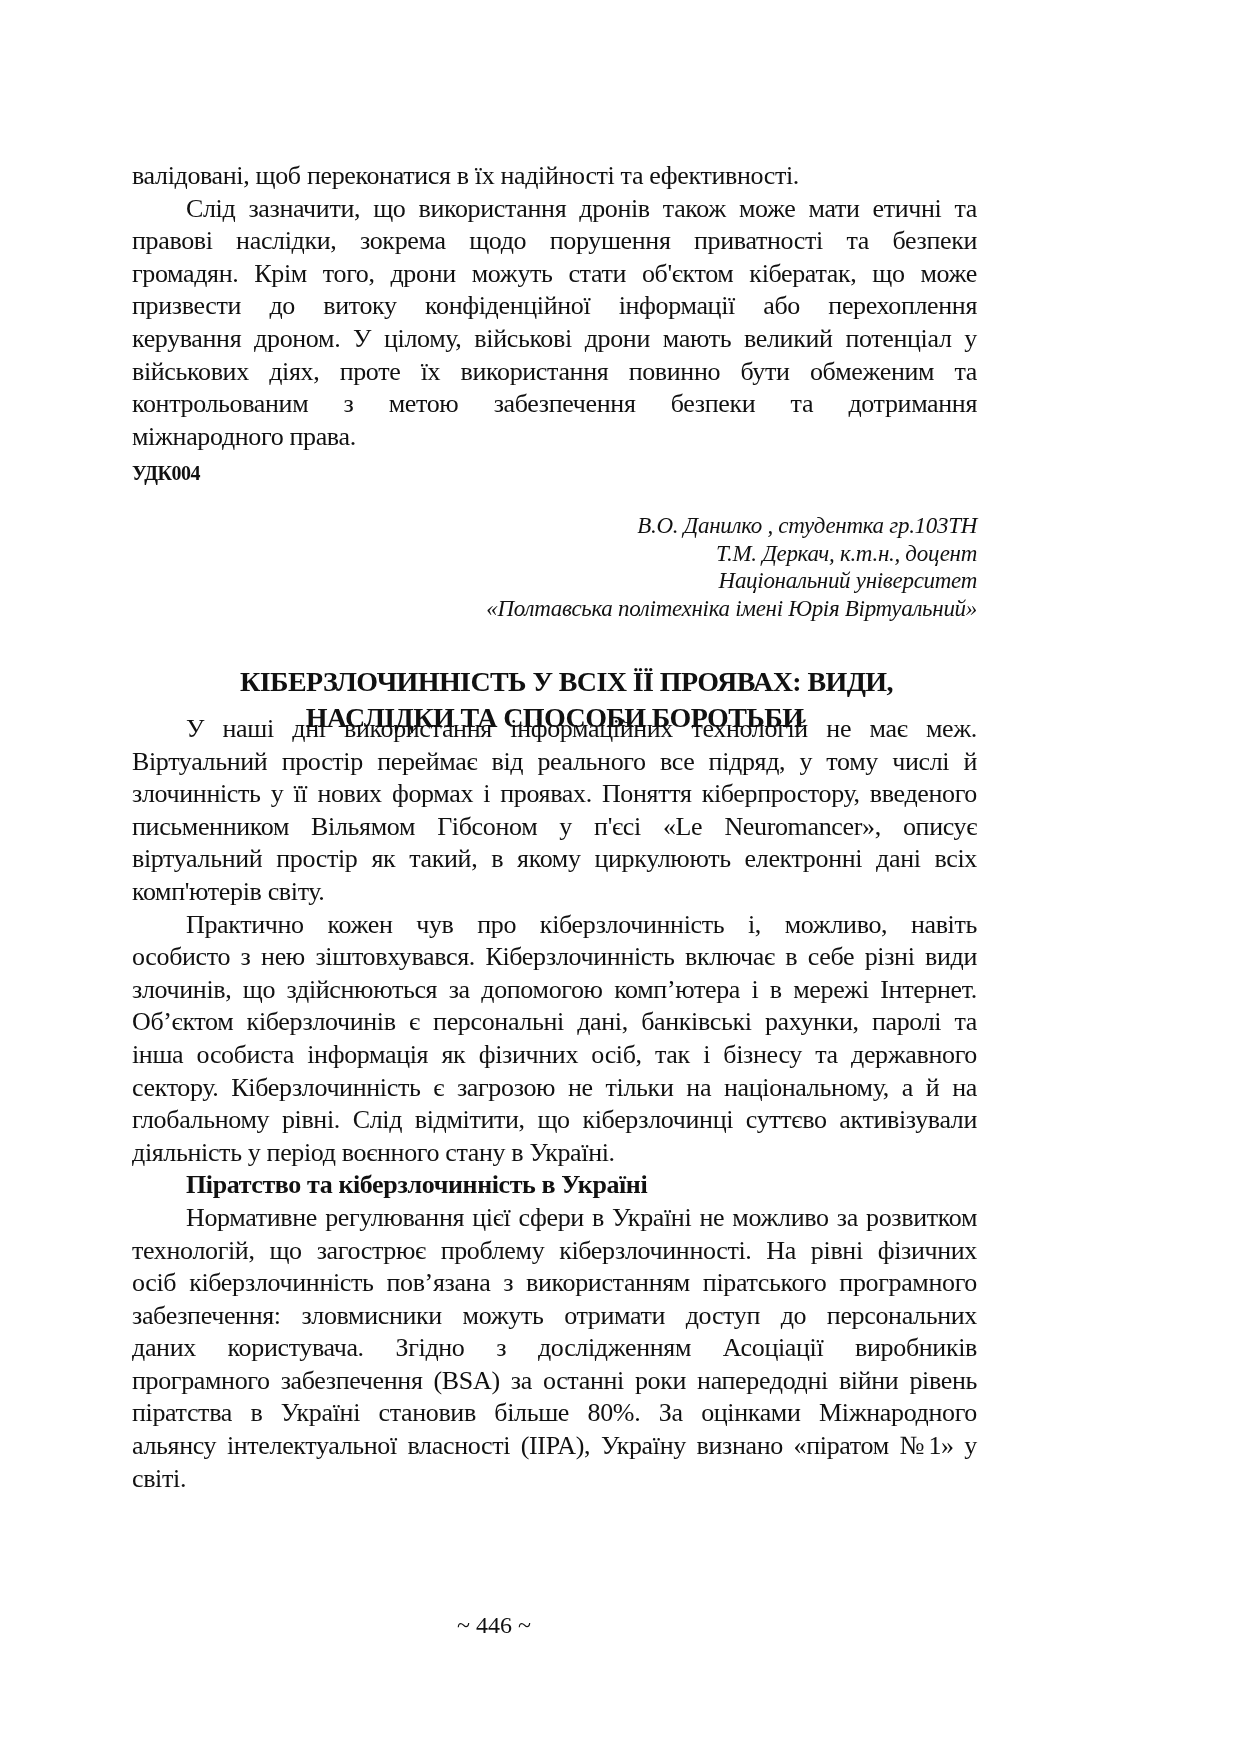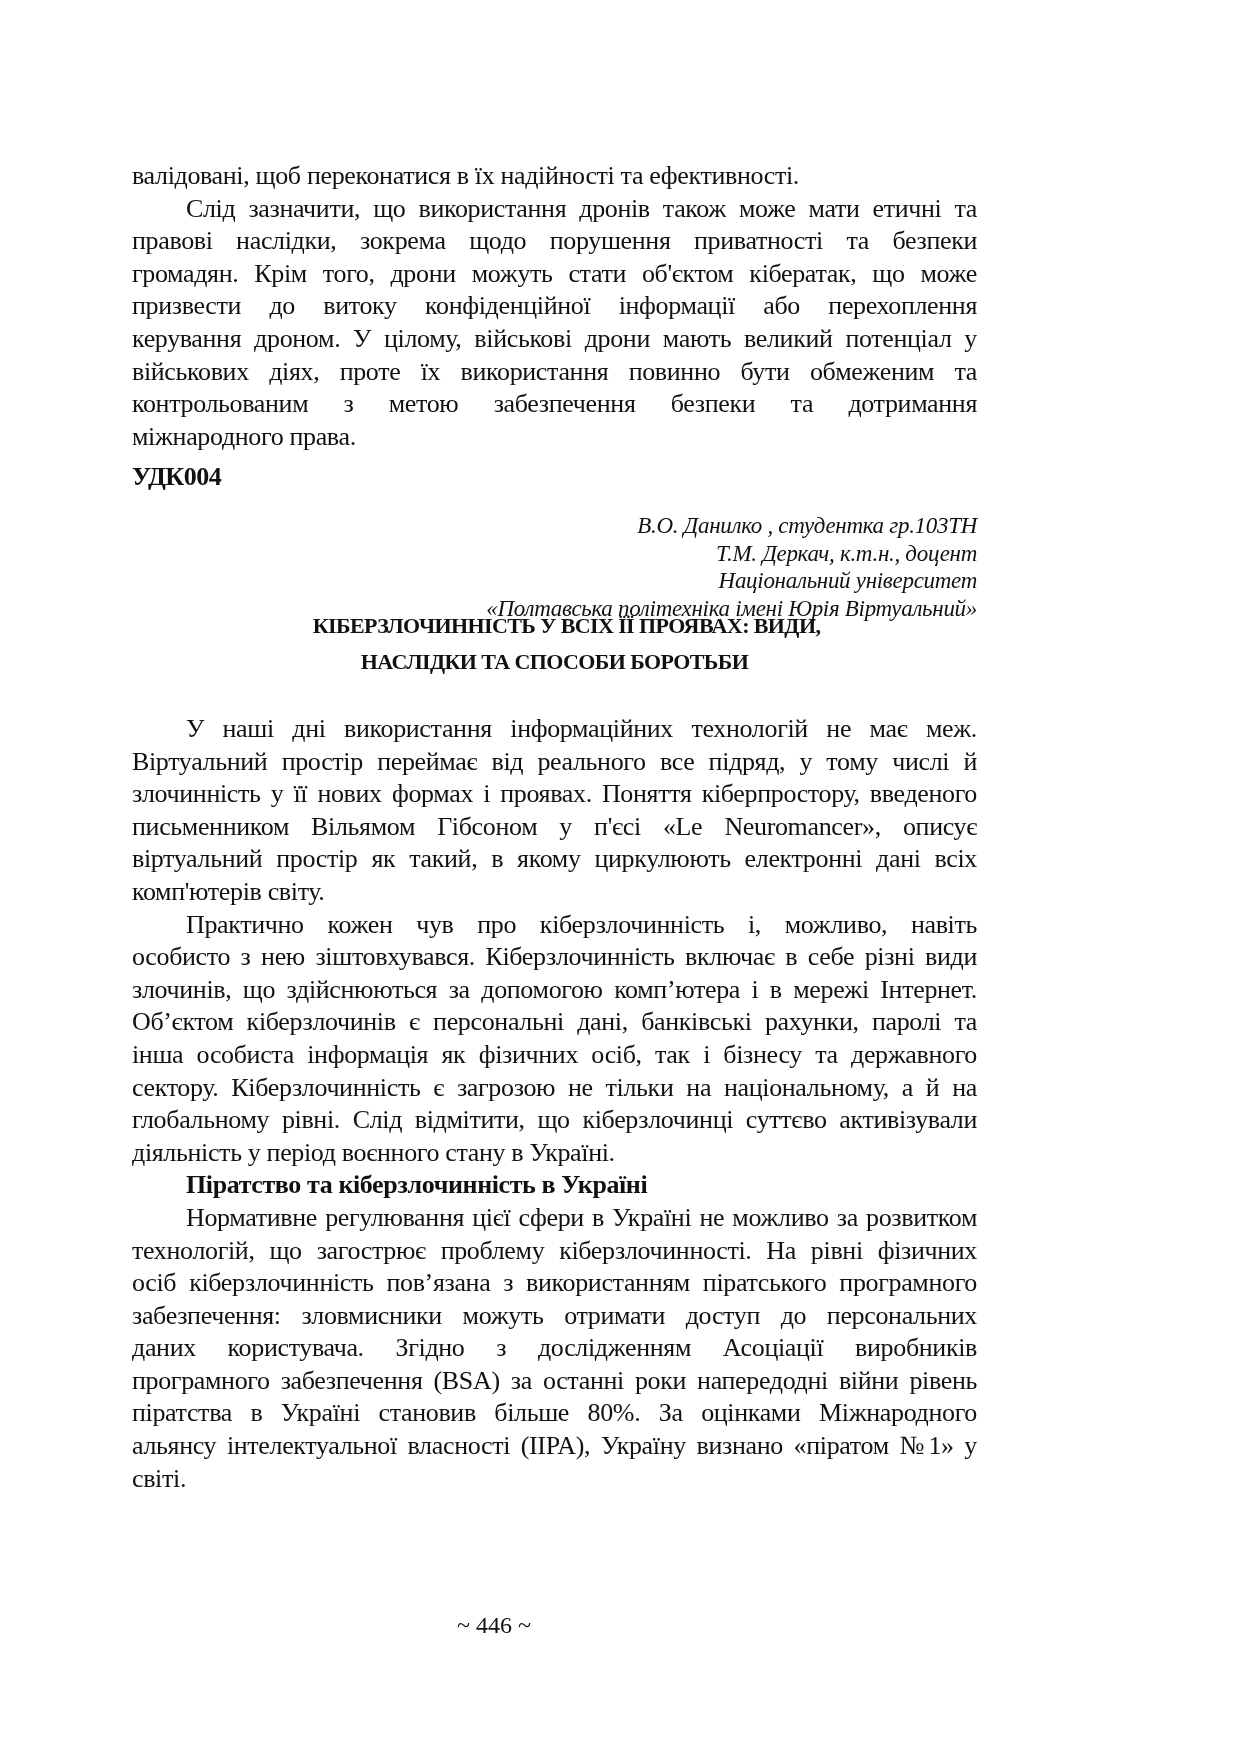--- a/index.html
+++ b/index.html
@@ -36,43 +36,43 @@
       text-align-last: justify;
       white-space: nowrap;
     }
     .line.last {
       text-align-last: left;
     }
     .udk {
       position: absolute;
       left: 132px;
       top: 462px;
-      font-size: 26px;
+      font-size: 20px;
       font-weight: bold;
       letter-spacing: -0.5px;
       text-align: right;
     }
     .authors {
       position: absolute;
       right: 264px;
       top: 512px;
       text-align: right;
       font-style: italic;
       font-size: 23px;
       line-height: 27.5px;
       letter-spacing: -0.3px;
     }
     .title {
       position: absolute;
       left: 132px;
-      top: 608px;
+      top: 664px;
       width: 845px;
       text-align: center;
       font-weight: bold;
-      font-size: 22px;
+      font-size: 28px;
       line-height: 36px;
       letter-spacing: -0.6px;
     }
     .title .t1 { display: block; padding-left: 24px; }
     .title .t2 { display: block; }
     .body2 {
       position: absolute;
       left: 132px;
       top: 713px;
       width: 845px;

